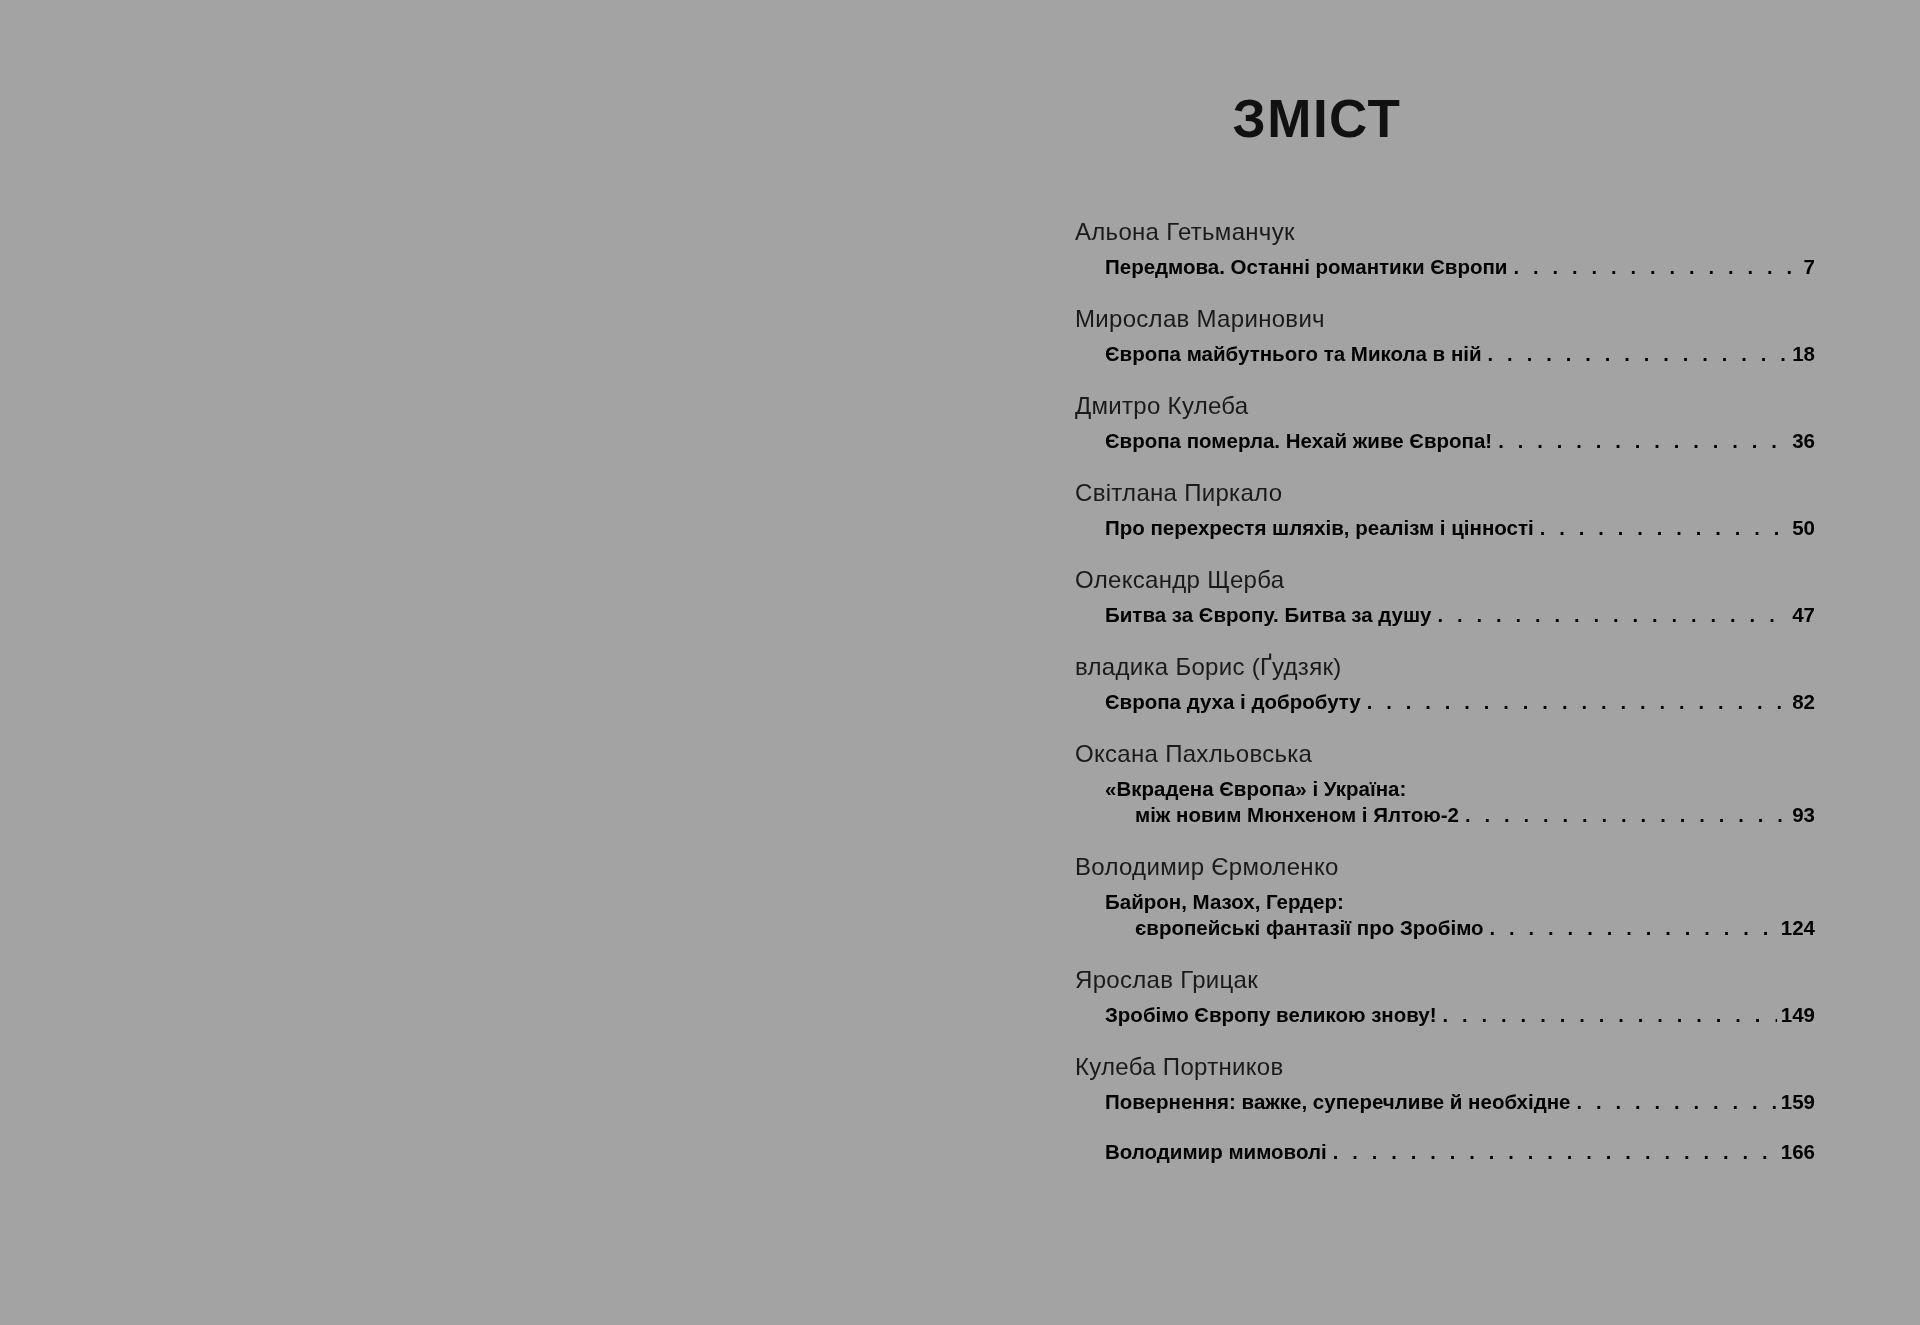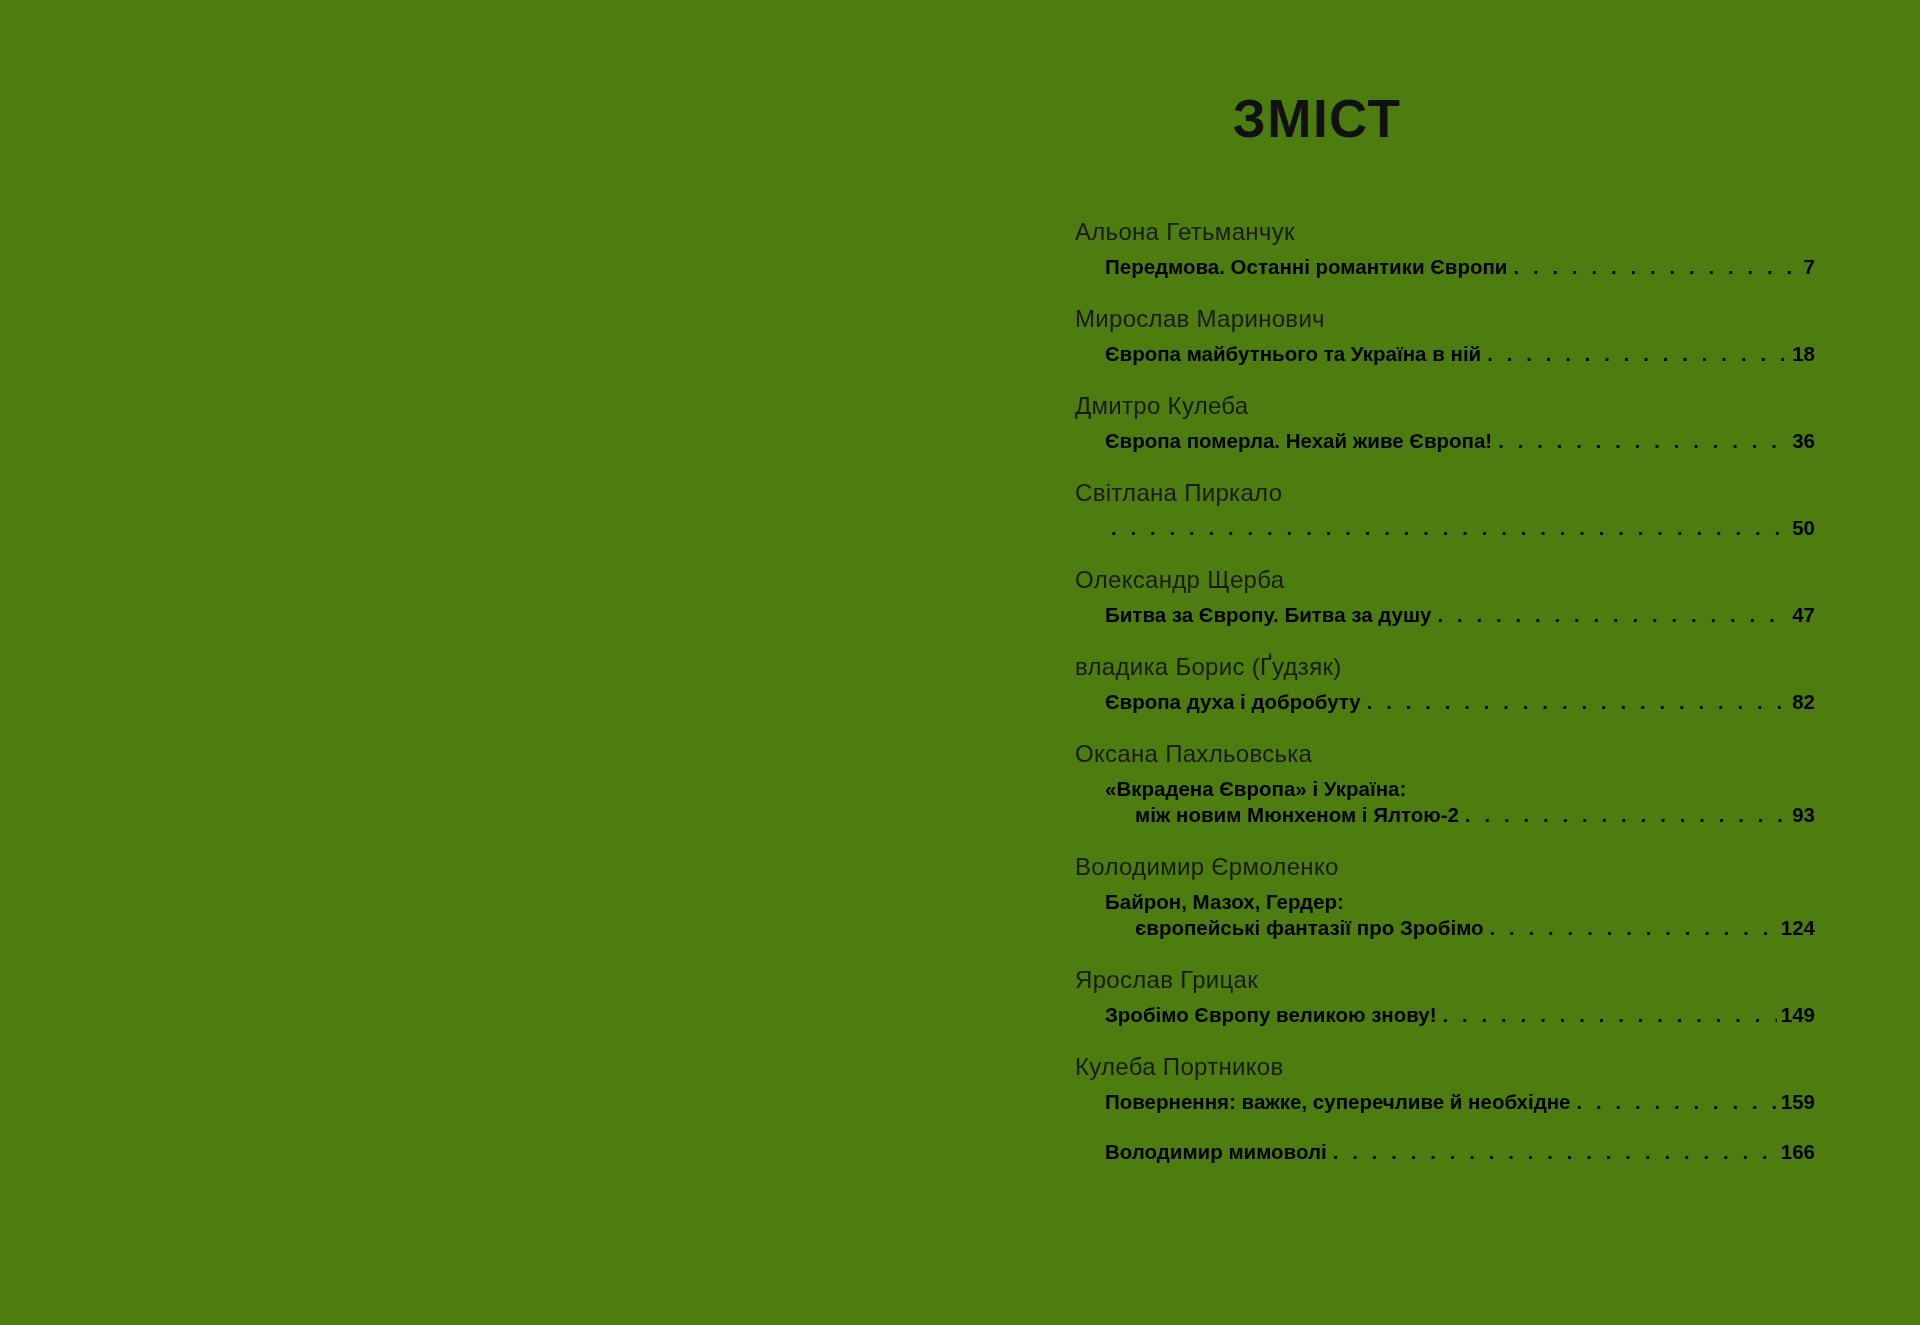--- a/index.html
+++ b/index.html
@@ -4,21 +4,21 @@
 <style>
   html, body {
     margin: 0;
     padding: 0;
     background: #ffffff;
   }
   .page {
     position: relative;
     width: 1920px;
     height: 1325px;
-    background: #4d7c0f;
+    background: #a3a3a3;
     font-family: "Liberation Sans", sans-serif;
     color: #000000;
     overflow: hidden;
   }
   .toc-title {
     position: absolute;
     left: 0;
     top: 88px;
     width: 1920px;
     text-align: center;
@@ -106,36 +106,37 @@
         <div class="author">Альона Гетьманчук</div>
         <div class="titleline">
           <span class="t">Передмова. Останні романтики Європи</span>
           <span class="leader">. . . . . . . . . . . . . . . . . . . . . . . . . . . . . . . . . . . . . . . . . . . . . . . . . . . . . . . . . . . . . .</span>
           <span class="pg">7</span>
         </div>
       </div>
       <div class="entry">
         <div class="author">Мирослав Маринович</div>
         <div class="titleline">
-          <span class="t">Європа майбутнього та Україна в ній</span>
+          <span class="t">Європа майбутнього та Микола в ній</span>
           <span class="leader">. . . . . . . . . . . . . . . . . . . . . . . . . . . . . . . . . . . . . . . . . . . . . . . . . . . . . . . . . . . . . .</span>
           <span class="pg">18</span>
         </div>
       </div>
       <div class="entry">
         <div class="author">Дмитро Кулеба</div>
         <div class="titleline">
           <span class="t">Європа померла. Нехай живе Європа!</span>
           <span class="leader">. . . . . . . . . . . . . . . . . . . . . . . . . . . . . . . . . . . . . . . . . . . . . . . . . . . . . . . . . . . . . .</span>
           <span class="pg">36</span>
         </div>
       </div>
       <div class="entry">
         <div class="author">Світлана Пиркало</div>
         <div class="titleline">
+          <span class="t">Про перехрестя шляхів, реалізм і цінності</span>
           <span class="leader">. . . . . . . . . . . . . . . . . . . . . . . . . . . . . . . . . . . . . . . . . . . . . . . . . . . . . . . . . . . . . .</span>
           <span class="pg">50</span>
         </div>
       </div>
       <div class="entry">
         <div class="author">Олександр Щерба</div>
         <div class="titleline">
           <span class="t">Битва за Європу. Битва за душу</span>
           <span class="leader">. . . . . . . . . . . . . . . . . . . . . . . . . . . . . . . . . . . . . . . . . . . . . . . . . . . . . . . . . . . . . .</span>
           <span class="pg">47</span>

